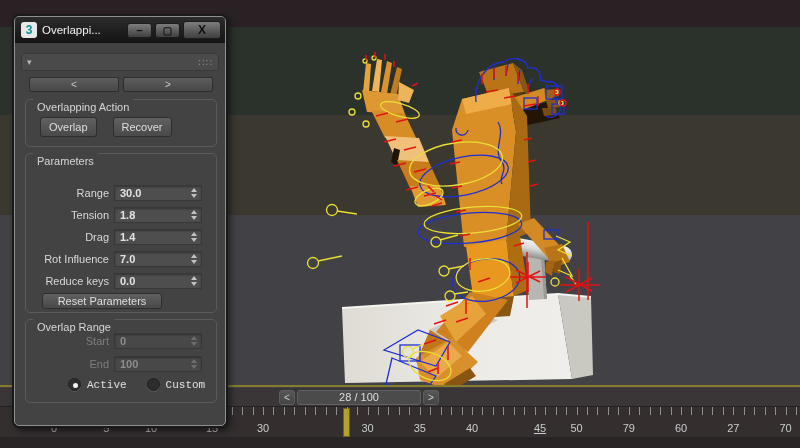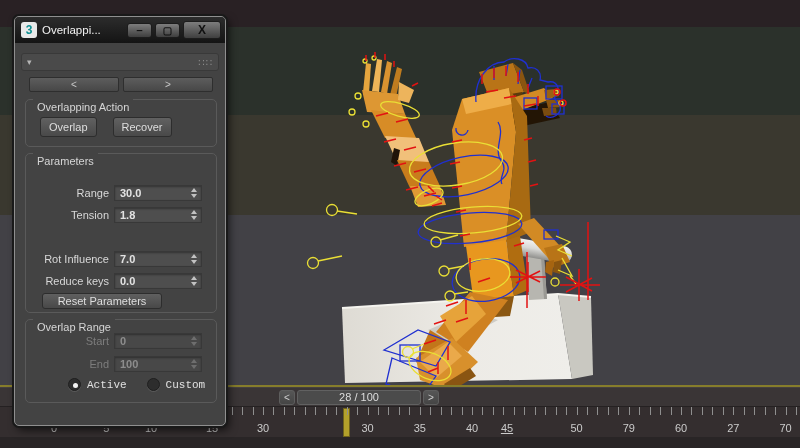--- a/index.html
+++ b/index.html
@@ -324,21 +324,21 @@
       <div class="ruler-tick" style="left: 795.95px;"></div>
       <div class="ruler-label" style="left: 54px;">0</div>
       <div class="ruler-label" style="left: 106.25px;">5</div>
       <div class="ruler-label" style="left: 151px;">10</div>
       <div class="ruler-label" style="left: 212px;">15</div>
       <div class="ruler-label" style="left: 263px;">30</div>
       <div class="ruler-label" style="left: 315.25px; margin-top: 40px;">25</div>
       <div class="ruler-label" style="left: 367.5px;">30</div>
       <div class="ruler-label" style="left: 419.75px;">35</div>
       <div class="ruler-label" style="left: 472px;">40</div>
-      <div class="ruler-label" style="left: 507px; text-decoration: underline;">45</div>
+      <div class="ruler-label" style="left: 540px; text-decoration: underline;">45</div>
       <div class="ruler-label" style="left: 576.5px;">50</div>
       <div class="ruler-label" style="left: 628.75px;">79</div>
       <div class="ruler-label" style="left: 681px;">60</div>
       <div class="ruler-label" style="left: 733.25px;">27</div>
       <div class="ruler-label" style="left: 785.5px;">70</div>
     </div>
 
   <div id="bottom-strip"></div>
 
   <div id="panel">
@@ -383,20 +383,28 @@
             </span></span>
       </div>
       <div class="prow" style="top:53px">
         <span class="plabel">Tension</span>
         <span class="field"><span>1.8</span>
           <span class="spin">
               <i class="up"></i>
               <i class="dn"></i>
             </span></span>
       </div>
+      <div class="prow" style="top:75px">
+        <span class="plabel">Drag</span>
+        <span class="field"><span>1.4</span>
+          <span class="spin">
+              <i class="up"></i>
+              <i class="dn"></i>
+            </span></span>
+      </div>
       <div class="prow" style="top:97px">
         <span class="plabel">Rot Influence</span>
         <span class="field"><span>7.0</span>
           <span class="spin">
               <i class="up"></i>
               <i class="dn"></i>
             </span></span>
       </div>
       <div class="prow" style="top:119px">
         <span class="plabel">Reduce keys</span>

